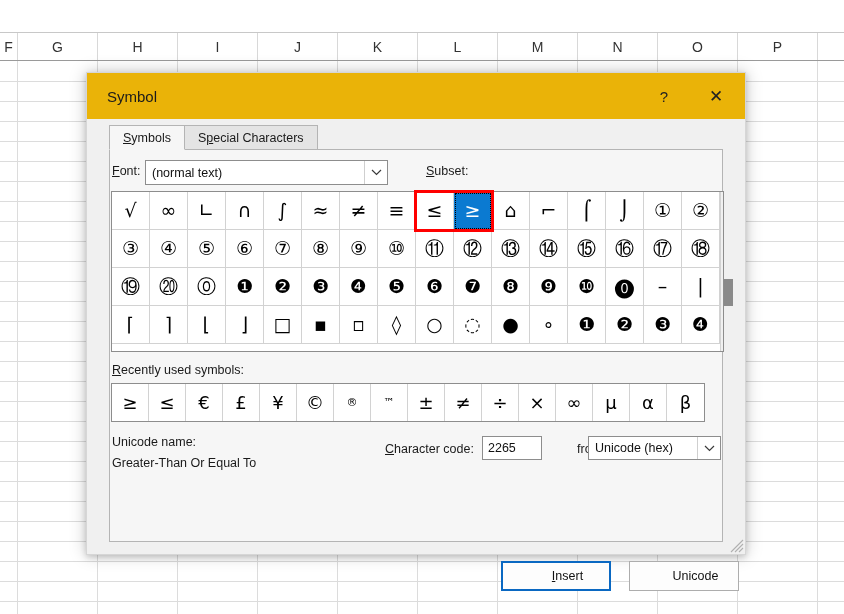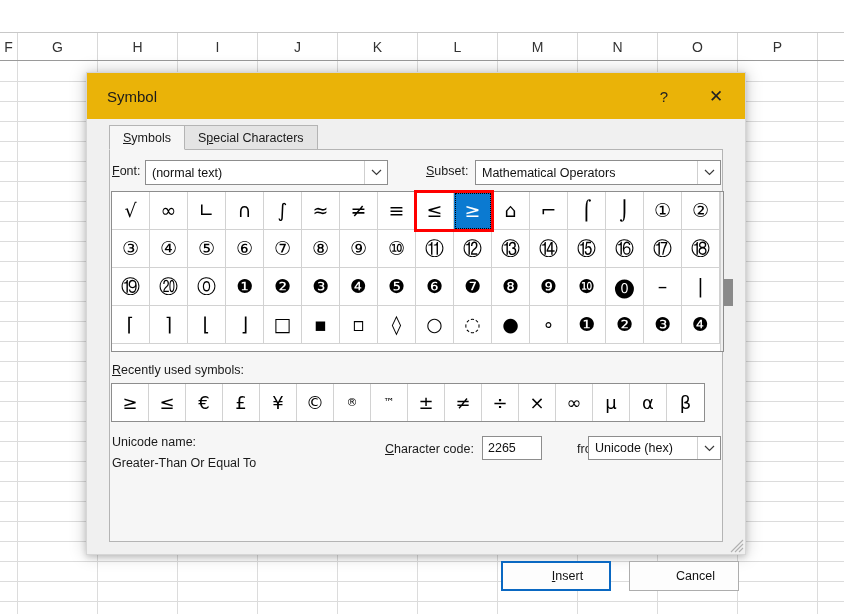--- a/index.html
+++ b/index.html
@@ -291,28 +291,20 @@
         <span class="cval">(normal text)</span>
         <span class="carrow">
           <svg width="11" height="7" viewBox="0 0 11 7">
               <path d="M1 1 L5.5 5.5 L10 1" fill="none" stroke="#3a3a3a" stroke-width="1.2"></path>
             </svg>
         </span>
       </div>
 
       <div class="row-line" style="left:316px; top:14px;">
         <span class="lbl"><span class="ul">S</span>ubset:</span>
-      </div>
-      <div class="combo" style="position:absolute; left:365px; top:10px; width:246px;">
-        <span class="cval">Mathematical Operators</span>
-        <span class="carrow">
-          <svg width="11" height="7" viewBox="0 0 11 7">
-              <path d="M1 1 L5.5 5.5 L10 1" fill="none" stroke="#3a3a3a" stroke-width="1.2"></path>
-            </svg>
-        </span>
       </div>
 
       <div id="symgrid-wrap" style="left:1px; top:41px; width:613px; height:161px;">
         <div id="symgrid">
             <div class="cell">√</div>
             <div class="cell">∞</div>
             <div class="cell">∟</div>
             <div class="cell">∩</div>
             <div class="cell">∫</div>
             <div class="cell">≈</div>
@@ -427,21 +419,21 @@
               <path d="M1 1 L5.5 5.5 L10 1" fill="none" stroke="#3a3a3a" stroke-width="1.2"></path>
             </svg>
         </span>
       </div>
     </div>
 
     <div class="btn default" style="position:absolute; left:414px; top:442px;">
       <span><span class="ul">I</span>nsert</span>
     </div>
     <div class="btn" style="position:absolute; left:542px; top:442px;">
-      <span>Cancel</span>
+      <span>Unicode</span>
     </div>
   </div>
 
   <svg id="grip" viewBox="0 0 14 14">
     <path d="M13 1 L1 13" stroke="#b0b0b0" stroke-width="1.1" fill="none"></path>
     <path d="M13 5 L5 13" stroke="#b0b0b0" stroke-width="1.1" fill="none"></path>
     <path d="M13 9 L9 13" stroke="#b0b0b0" stroke-width="1.1" fill="none"></path>
   </svg>
 </div>
 

